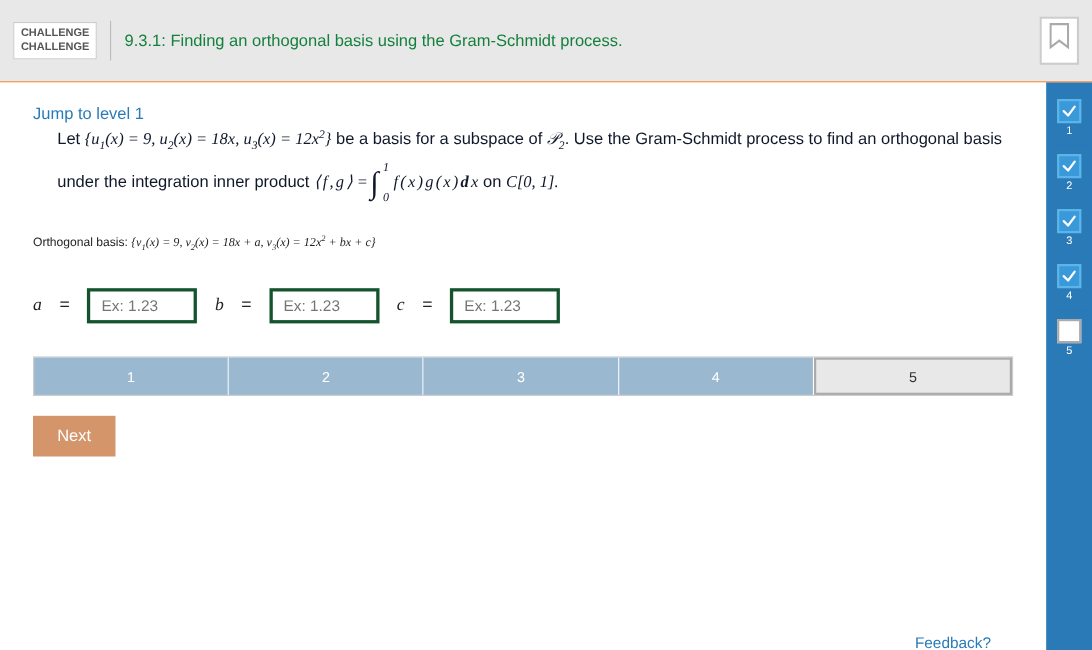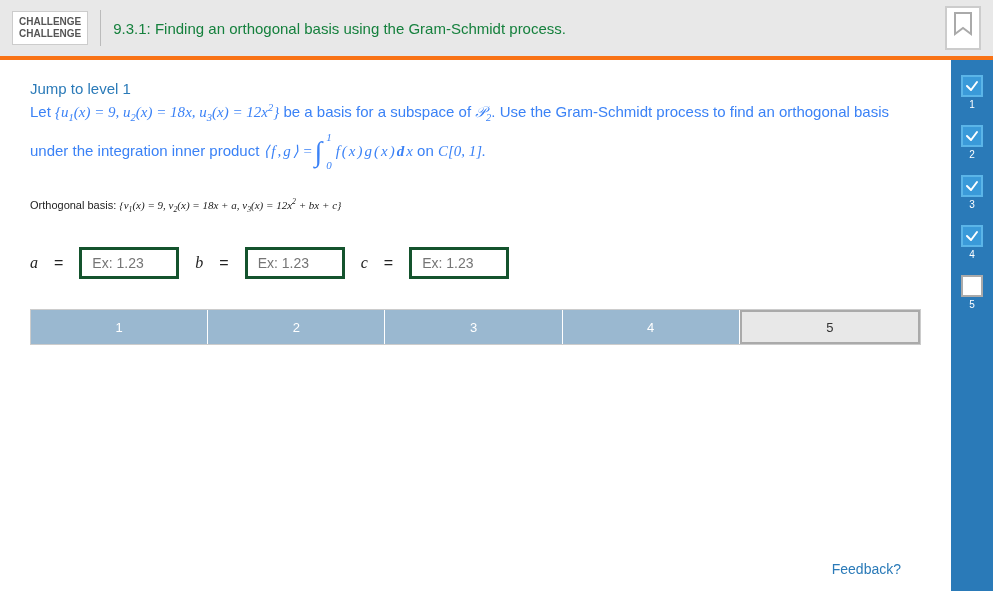--- a/index.html
+++ b/index.html
@@ -10,22 +10,22 @@
       height: 591px;
       overflow: hidden;
       position: relative;
     }
 
     
     .header {
       display: flex;
       align-items: center;
       background: #e8e8e8;
-      border-bottom: 4px solid #f97316;
-      height: 60px;
+      border-bottom: 1px solid #f97316;
+      height: 75px;
       padding: 0 12px;
     }
     .header-badge {
       background: #fff;
       border: 1px solid #ccc;
       font-size: 10px;
       font-weight: bold;
       color: #555;
       padding: 4px 6px;
       line-height: 1.2;
@@ -73,23 +73,24 @@
     .jump-to-level {
       color: #2a7ab8;
       font-size: 15px;
       margin-bottom: 24px;
       cursor: pointer;
       text-decoration: none;
     }
 
     .problem-text {
       font-size: 15px;
-      color: #3b82f6;
+      color: #0f172a;
       line-height: 1.8;
       margin-bottom: 20px;
+      margin-left: 22px;
     }
 
     .orthogonal-line {
       font-size: 11px;
       color: #222;
       margin-bottom: 30px;
       line-height: 1.8;
     }
 
     
@@ -329,20 +330,21 @@
       <div class="progress-segment">
         <span>4</span>
       </div>
       <div class="progress-segment active">
         <span>5</span>
       </div>
     </div>
 
     
     <div class="action-buttons">
+      <button class="btn-next">Next</button>
     </div>
 
     
     <a class="feedback-link" href="#">
       <span>Feedback?</span>
     </a>
   </div>
 
   <div class="sidebar">
 

